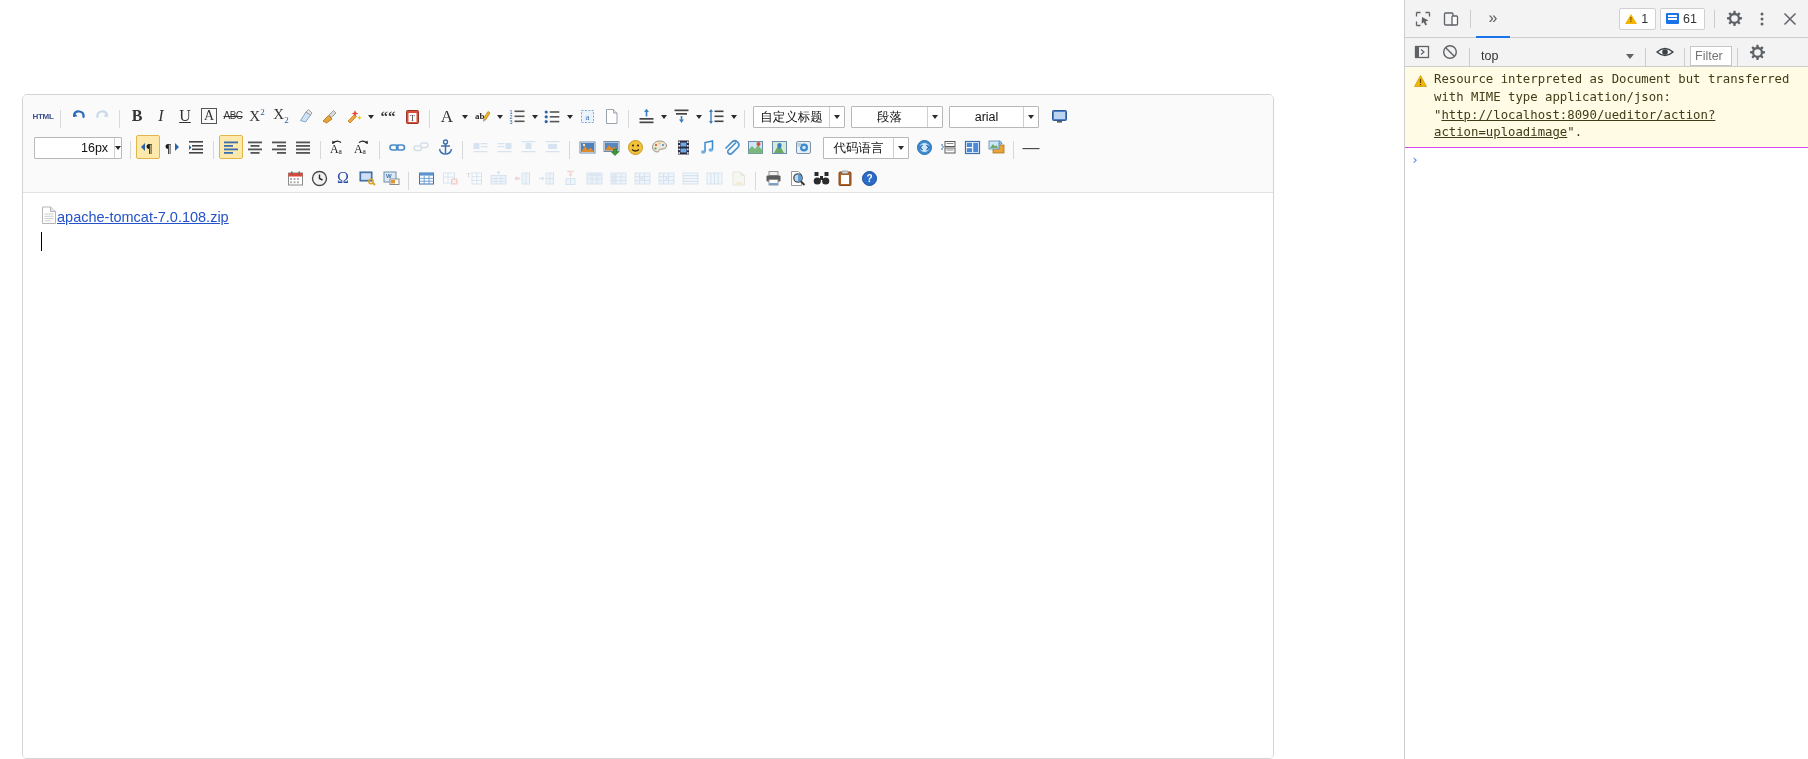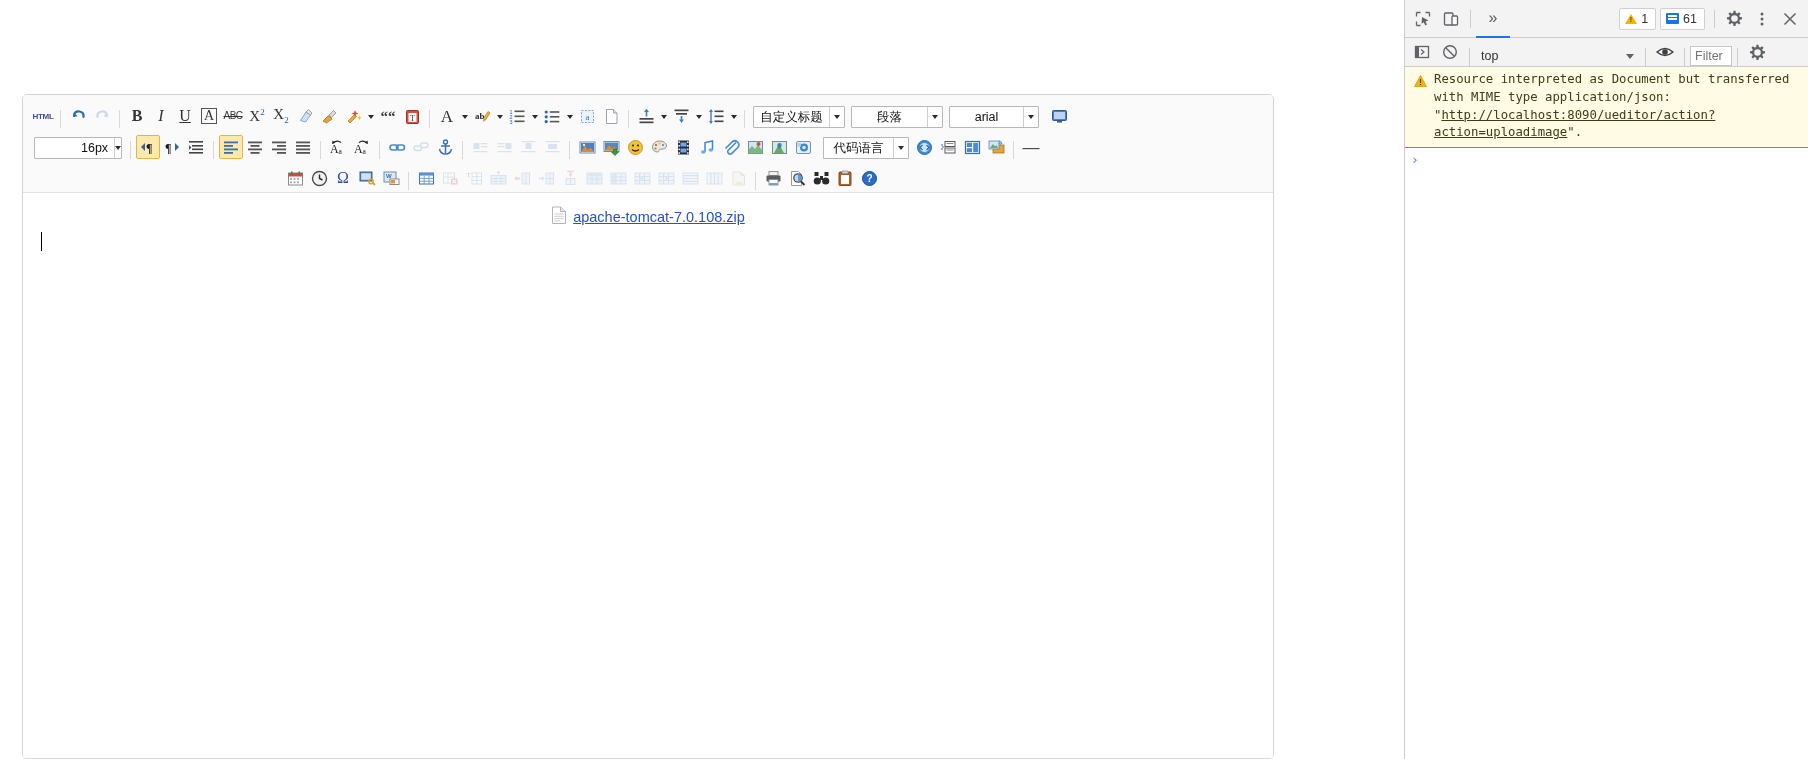--- a/index.html
+++ b/index.html
@@ -126,23 +126,22 @@
   .btn svg { display:block; }
 
   
   #content {
     position: relative;
     height: 568px;
     background: #fff;
     padding: 14px 18px;
   }
   .attach-line {
-    display: flex; align-items: center; gap: 6px;
+    display: flex; align-items: center; gap: 0;
     height: 20px;
-    justify-content: center;
   }
   .file-link {
     font-family:"Liberation Sans", sans-serif;
     font-size: 14.5px;
     color: #2452c8;
     text-decoration: underline;
     cursor: pointer;
   }
   .caret-line {
     margin-top: 5px;

